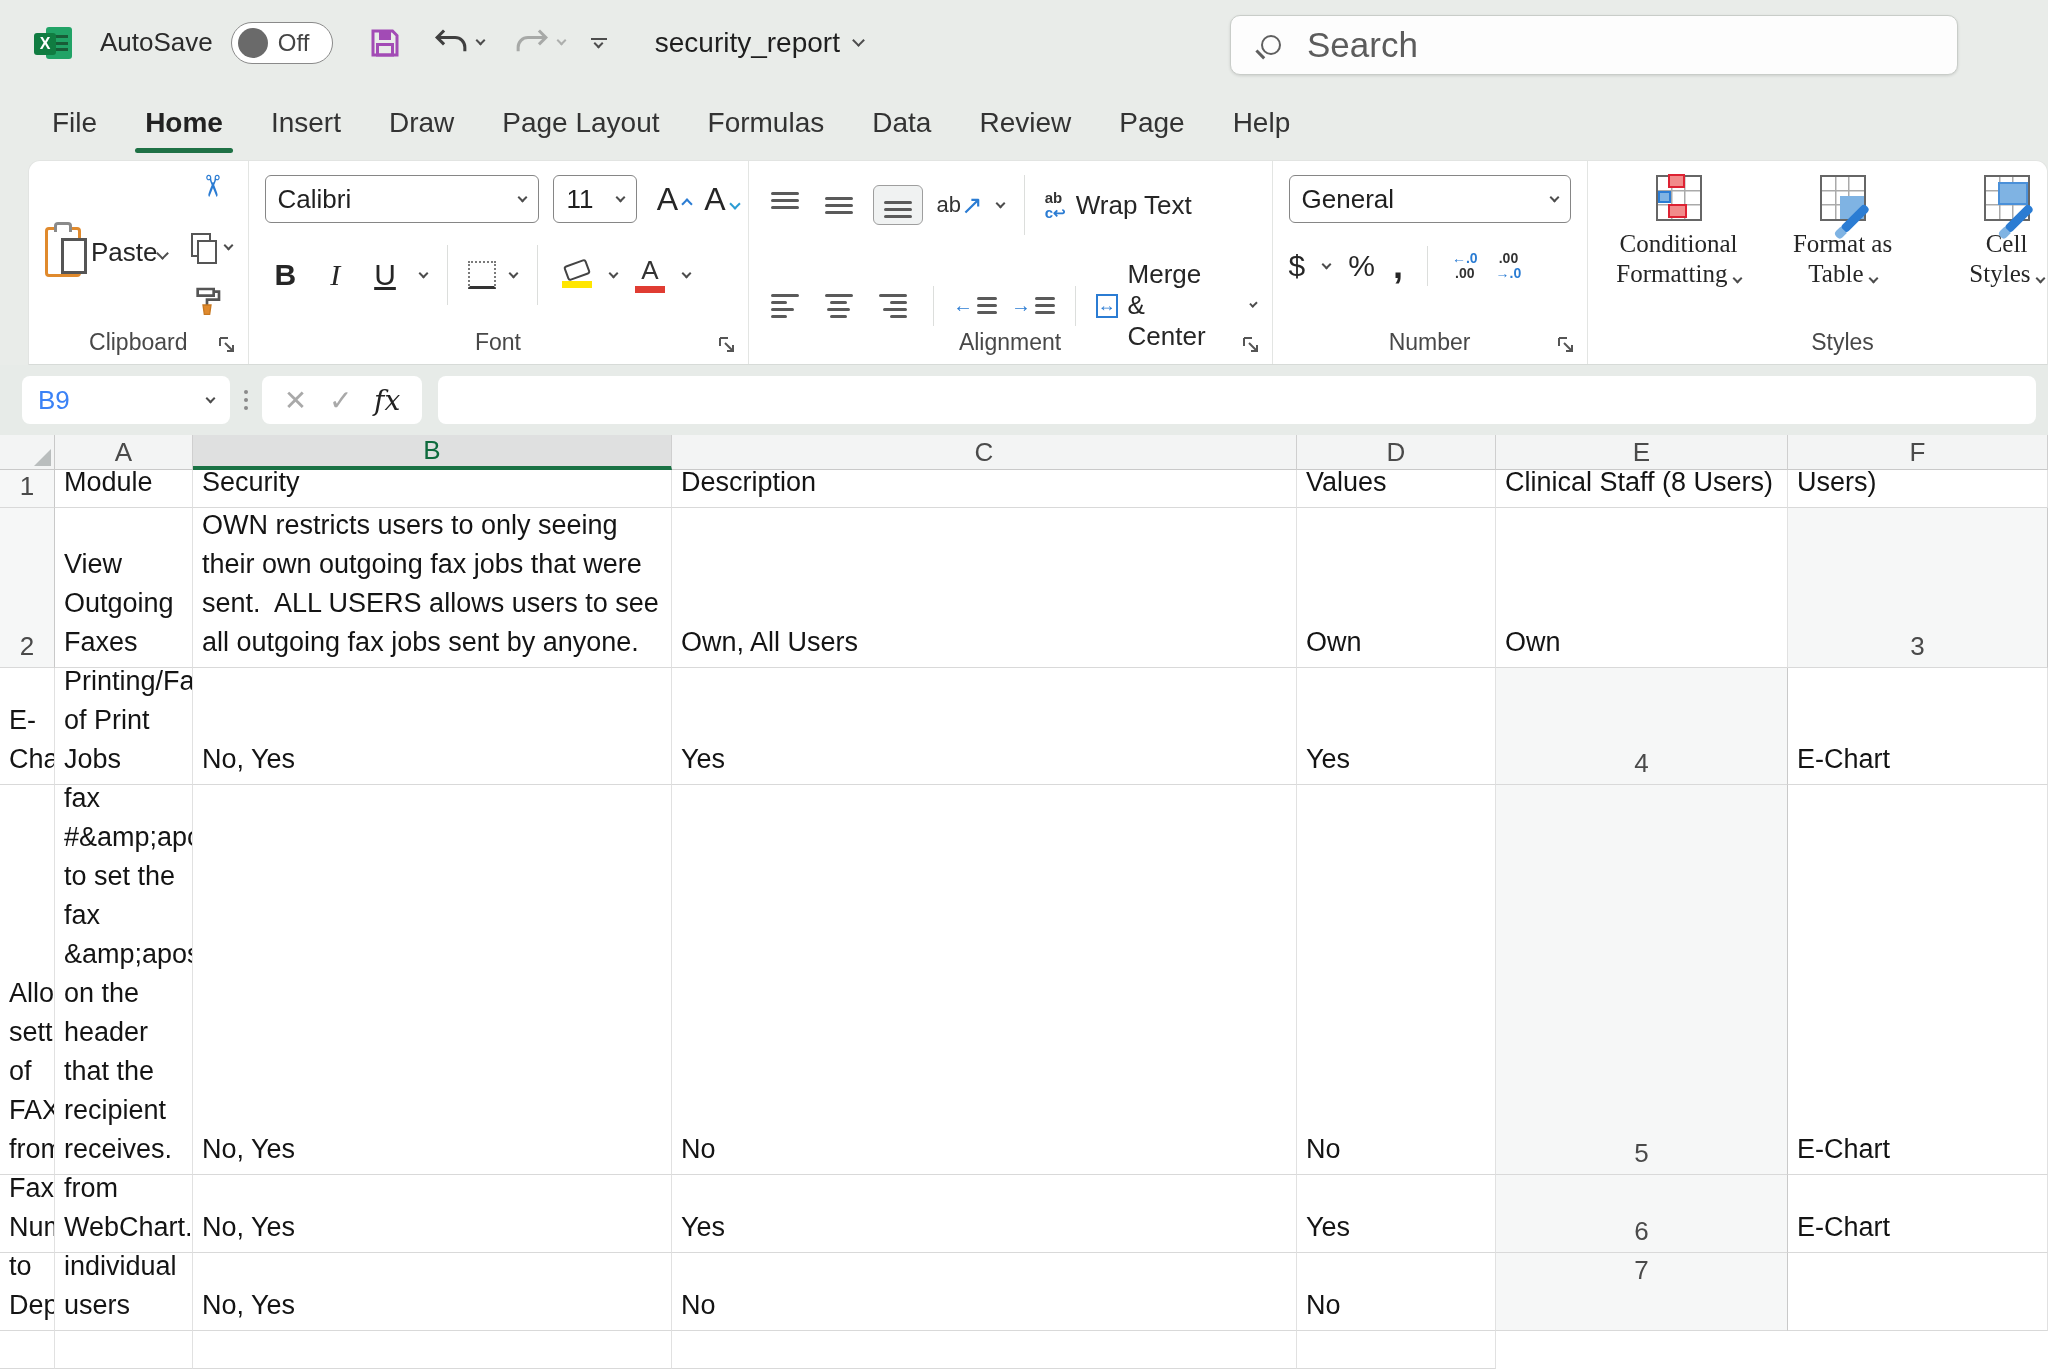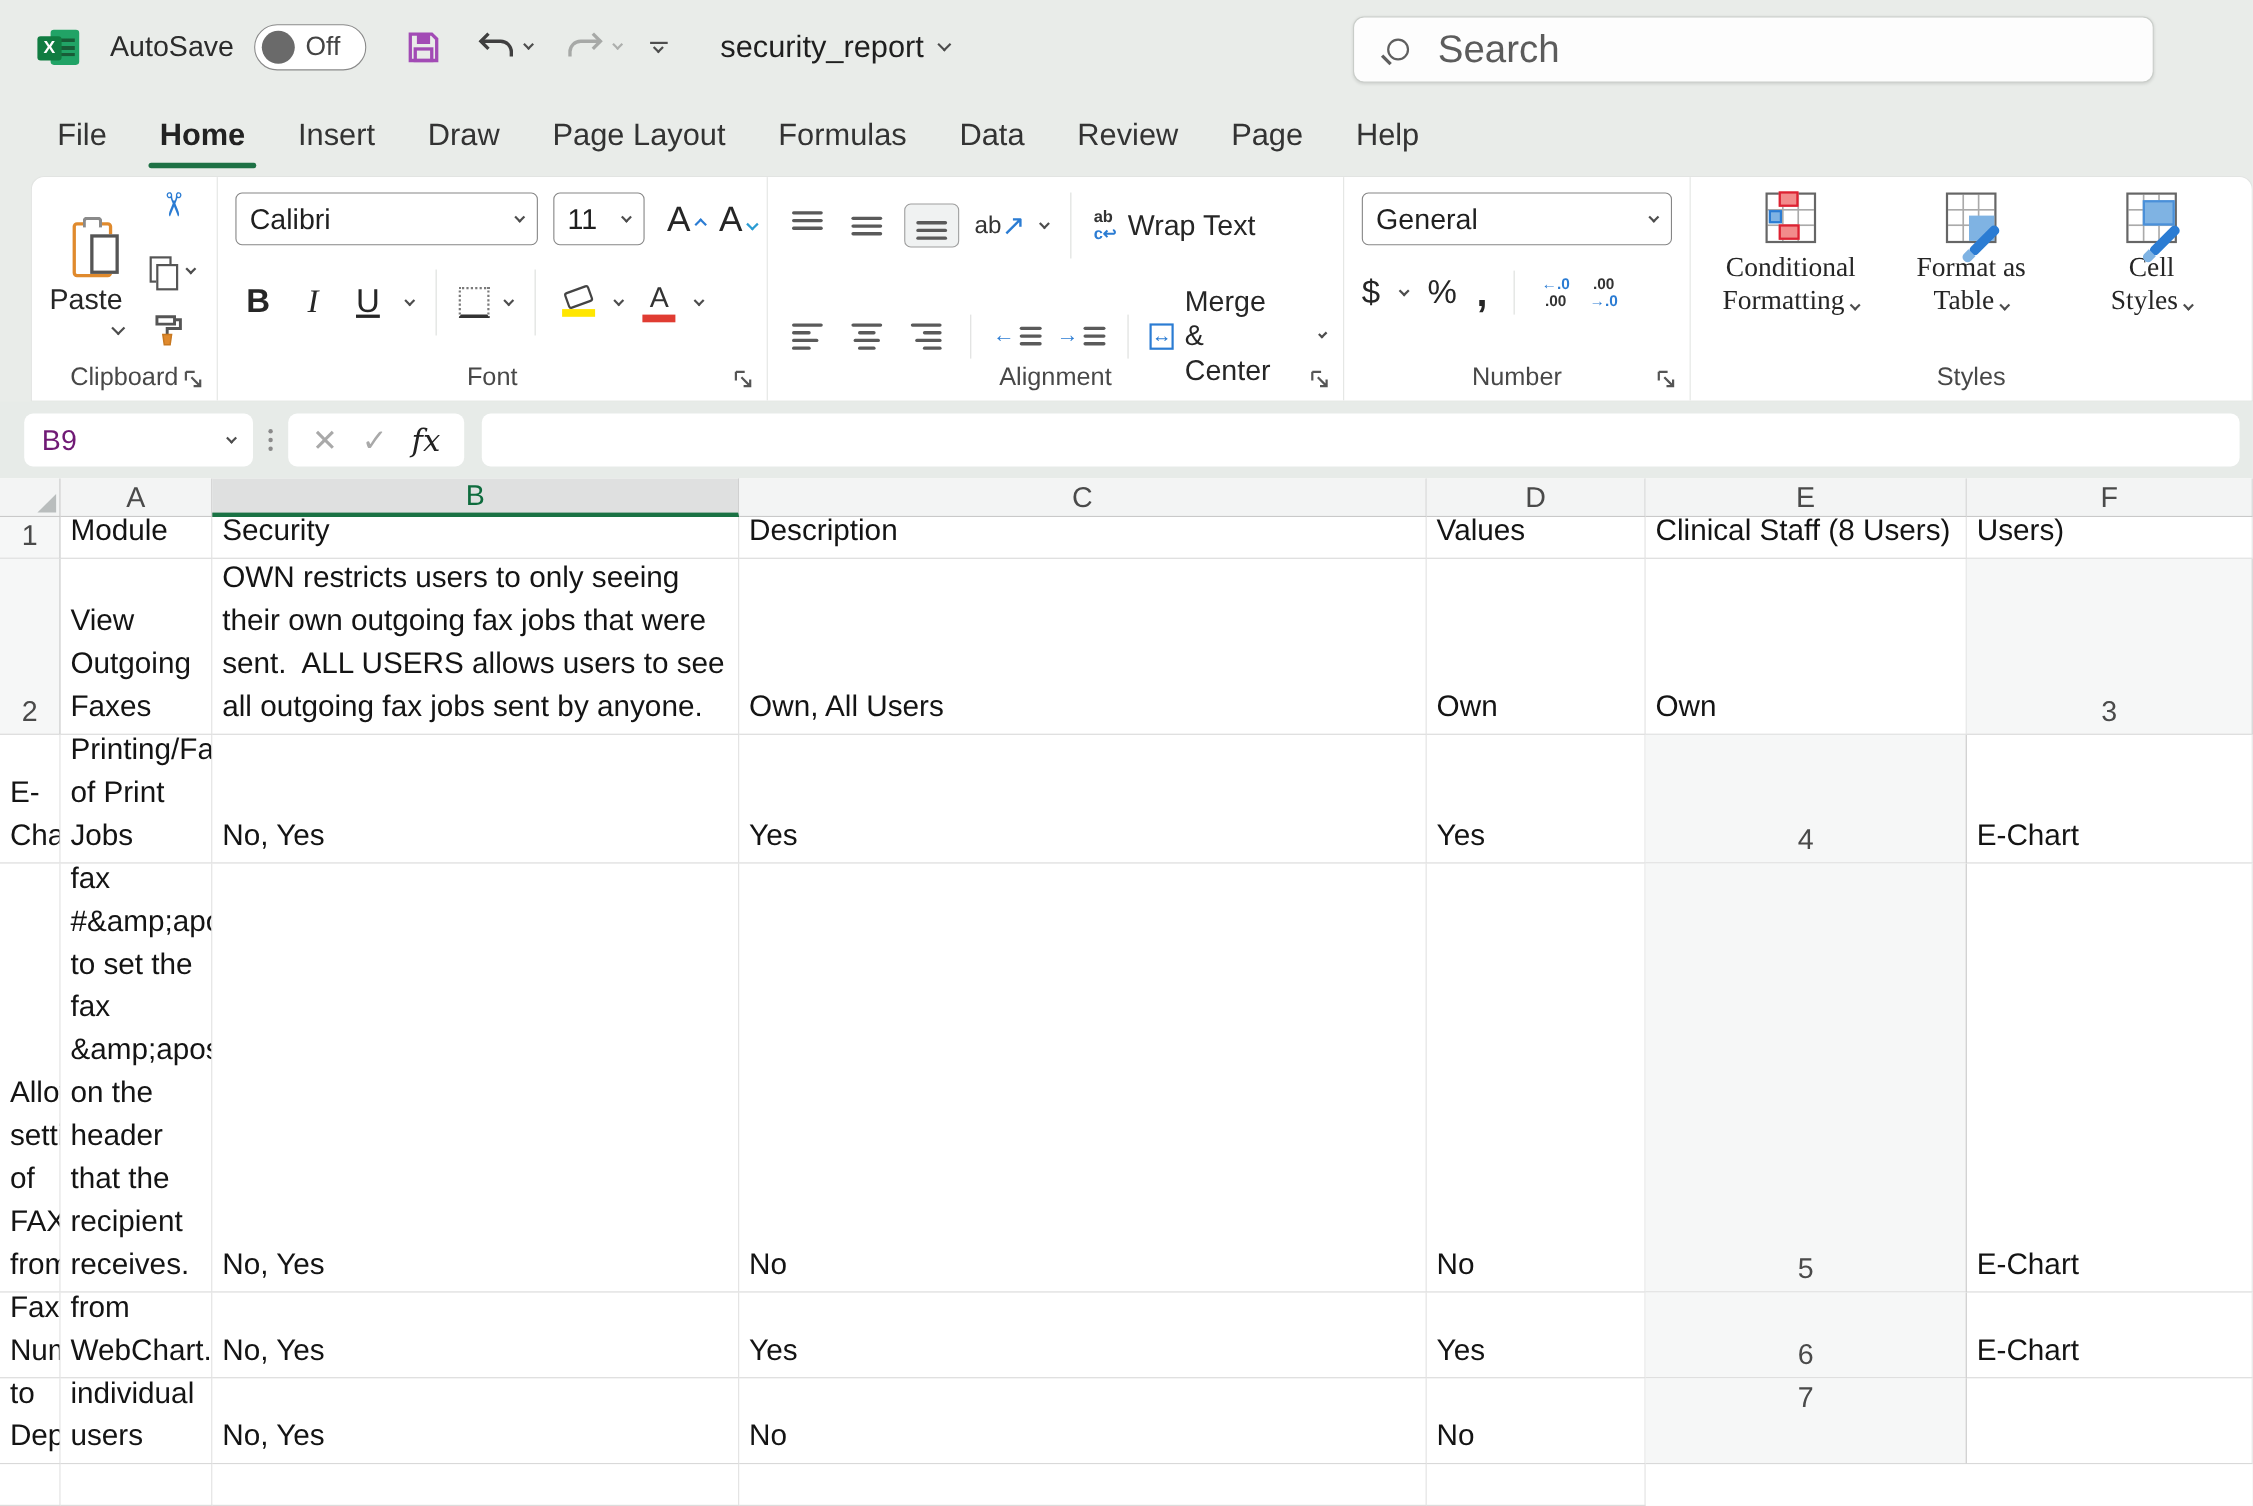--- a/index.html
+++ b/index.html
@@ -58,21 +58,21 @@
     border-radius:12px 12px 0 0; border:1px solid #e2e4e2; border-bottom:1px solid #d7dbd8;
     display:flex; }
   .group { position:relative; padding:14px 16px 40px 16px; border-right:1px solid #e3e5e3; }
   .group-label { position:absolute; left:0; right:0; bottom:8px; text-align:center;
     font-size:23px; color:#484848; }
   .g-row { display:flex; align-items:center; gap:14px; }
   .btn { display:flex; align-items:center; justify-content:center; border-radius:6px; }
   .btn.selected { border:1.5px solid #9e9e9e; background:#f0f2f2; }
 
   
-  .paste-btn { display:flex; flex-direction:column; align-items:flex-end; margin-right:10px; }
+  .paste-btn { display:flex; flex-direction:row; align-items:center; margin-right:10px; }
   .clipboard-ico { width:46px; height:56px; position:relative; }
   .clipboard-ico .board { position:absolute; left:0; top:5px; width:36px; height:50px;
     border:3px solid #e08a2d; border-radius:4px; }
   .clipboard-ico .clip { position:absolute; left:9px; top:0; width:18px; height:10px;
     border:3px solid #8a8a8a; border-bottom:none; border-radius:4px 4px 0 0; background:#fff; }
   .clipboard-ico .page { position:absolute; left:16px; top:16px; width:26px; height:36px;
     background:#fff; border:3px solid #555; }
   .paste-label { font-size:26px; color:#262626; margin-top:4px; }
   .clip-col { display:flex; flex-direction:column; justify-content:space-between; height:150px; padding:4px 0; }
   .cut-ico { font-size:30px; color:#2b7cd3; transform:rotate(90deg); line-height:1; }
@@ -139,21 +139,21 @@
     border-radius:4px; transform:rotate(-45deg); }
   .brush::after { content:""; position:absolute; left:-9px; top:0; width:10px; height:9px;
     background:#7fb3e3; border-radius:4px 0 0 4px; }
   .ft .fill { position:absolute; right:0; bottom:0; width:55%; height:55%; background:#7fb3e3; }
   .cs .fill { position:absolute; right:0; top:12%; width:70%; height:55%; background:#7fb3e3; border:2px solid #4a90d9; }
 
   
   .formula-row { height:70px; background:#e7ebe8; display:flex; align-items:center; }
   .namebox { margin-left:22px; width:208px; height:48px; background:#fff; border-radius:8px;
     display:flex; align-items:center; justify-content:space-between; padding:0 16px;
-    font-size:26px; color:#701a75; }
+    font-size:26px; color:#3b82f6; }
   .dots { color:#8a8a8a; font-size:22px; letter-spacing:0; margin:0 14px; line-height:8px;
     display:flex; flex-direction:column; gap:4px; }
   .dots i { width:4px; height:4px; background:#8a8a8a; border-radius:50%; display:block; }
   .fxbox { width:160px; height:48px; background:#fff; border-radius:8px; display:flex;
     align-items:center; justify-content:space-evenly; }
   .fx-x, .fx-check { color:#a9a9a9; font-size:28px; }
   .fx-fx { font-family:"DejaVu Serif", serif; font-style:italic; font-size:28px; color:#222; }
   .formula-input { flex:1; height:48px; background:#fff; border-radius:8px; margin:0 12px 0 16px;
     font-size:26px; color:#1f1f1f; display:flex; align-items:center; padding:0 14px; }
 

